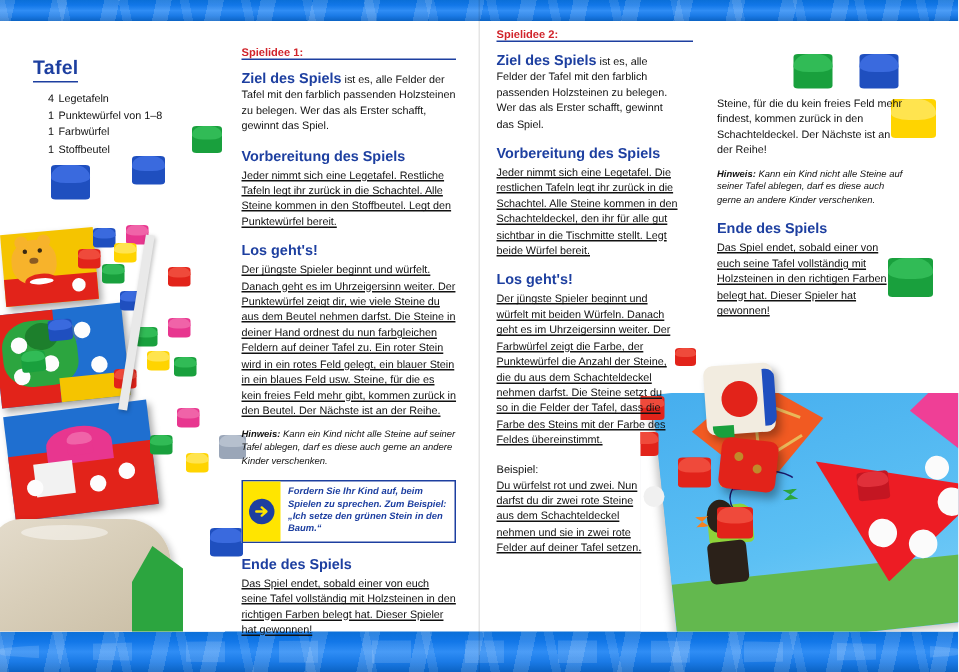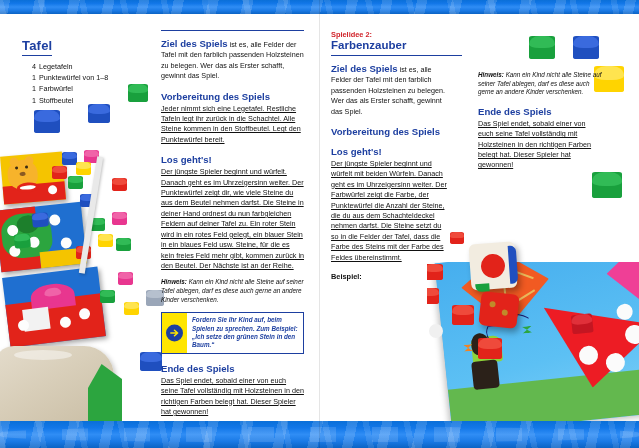--- a/index.html
+++ b/index.html
@@ -87,21 +87,21 @@
 
   .sub { font-size: 7.2px; line-height: 10.4px; color:#111; }
   .sub b { font-weight: 700; }
 
   p.body { font-size: 7.2px; line-height: 10.4px; color:#111; margin-top: 8px; text-align: left; }
   p.body.tight { margin-top: 2px; text-decoration: underline; }
   p.body .lead { color:#1d3fa0; font-weight:700; font-size: 9.6px; }
   h4.head { font-size: 9.6px; font-weight:700; color:#1d3fa0; margin-top: 9px; margin-bottom: 1px; }
   p.note { font-size: 6.3px; line-height: 8.6px; font-style: italic; color:#111; margin-top: 7px; }
   p.note b { font-weight: 700; font-style: italic; }
-  .bsp { font-size: 7.4px; font-weight:700; color:#111; margin-top: 9px; }
+  .bsp { font-size: 7.4px; font-weight:400; color:#111; margin-top: 9px; }
 
   
   .tipbox {
     position: relative; margin-top: 8px;
     border: 1.1px solid #1d3fa0; background:#ffffff;
     display:flex; align-items:stretch; min-height: 27px;
   }
   .tipbox .band-y { width: 25px; background:#ffe500; flex: 0 0 25px; position:relative; }
   .tipbox .arrow-circ {
     position:absolute; left:4px; top:50%; transform:translateY(-50%);
@@ -337,20 +337,21 @@
         <span>Farbwürfel</span>
       </li>
       <li>
         <span class="num">1</span>
         <span>Stoffbeutel</span>
       </li>
     </ul>
   </div>
 
   <div class="col" id="col-game1" style="left:161px; top:30px; width:143px;">
+    <div class="kicker">Spielidee 1:</div>
     <div class="topline"></div>
 
     <p class="body">
       <span class="lead">Ziel des Spiels</span><span> ist es, alle Felder der Tafel mit den farblich passenden Holzsteinen zu belegen. Wer das als Erster schafft, gewinnt das Spiel.</span>
     </p>
 
     <h4 class="head">Vorbereitung des Spiels</h4>
     <p class="body tight">Jeder nimmt sich eine Legetafel. Restliche Tafeln legt ihr zurück in die Schachtel. Alle Steine kommen in den Stoffbeutel. Legt den Punktewürfel bereit.</p>
 
     <h4 class="head">Los geht's!</h4>
@@ -368,38 +369,40 @@
           </svg>
         </span>
       </div>
       <div class="tiptext">Fordern Sie Ihr Kind auf, beim Spielen zu sprechen. Zum Beispiel: „Ich setze den grünen Stein in den Baum.“</div>
     </div>
 
     <h4 class="head">Ende des Spiels</h4>
     <p class="body tight">Das Spiel endet, sobald einer von euch seine Tafel vollständig mit Holzsteinen in den richtigen Farben belegt hat. Dieser Spieler hat gewonnen!</p>
   </div>
 
-  <div class="col" id="col-game2" style="left:331px; top:30px; width:131px;">
+  <div class="col" id="col-game2" style="left:331px; top:18px; width:131px;">
     <div class="kicker">Spielidee 2:</div>
-    <h3 class="title">Farbenzauber</h3>
     <div class="topline"></div>
 
     <p class="body" style="width:118px;">
       <span class="lead">Ziel des Spiels</span><span> ist es, alle Felder der Tafel mit den farblich passenden Holzsteinen zu belegen. Wer das als Erster schafft, gewinnt das Spiel.</span>
     </p>
 
     <h4 class="head">Vorbereitung des Spiels</h4>
+    <p class="body tight">Jeder nimmt sich eine Legetafel. Die restlichen Tafeln legt ihr zurück in die Schachtel. Alle Steine kommen in den Schachteldeckel, den ihr für alle gut sichtbar in die Tischmitte stellt. Legt beide Würfel bereit.</p>
 
     <h4 class="head">Los geht's!</h4>
     <p class="body tight" style="width:118px;">Der jüngste Spieler beginnt und würfelt mit beiden Würfeln. Danach geht es im Uhrzeigersinn weiter. Der Farbwürfel zeigt die Farbe, der Punktewürfel die Anzahl der Steine, die du aus dem Schachteldeckel nehmen darfst. Die Steine setzt du so in die Felder der Tafel, dass die Farbe des Steins mit der Farbe des Feldes übereinstimmt.</p>
 
     <div class="bsp">Beispiel:</div>
+    <p class="body tight" style="width:104px;">Du würfelst rot und zwei. Nun darfst du dir zwei rote Steine aus dem Schachteldeckel nehmen und sie in zwei rote Felder auf deiner Tafel setzen.</p>
   </div>
 
   <div class="col" id="col-game2-cont" style="left:478px; top:64px; width:125px;">
+    <p class="body" style="margin-top:0;">Steine, für die du kein freies Feld mehr findest, kommen zurück in den Schachteldeckel. Der Nächste ist an der Reihe!</p>
 
     <p class="note">
       <b>Hinweis:</b><span> Kann ein Kind nicht alle Steine auf seiner Tafel ablegen, darf es diese auch gerne an andere Kinder verschenken.</span>
     </p>
 
     <h4 class="head">Ende des Spiels</h4>
     <p class="body tight">Das Spiel endet, sobald einer von euch seine Tafel vollständig mit Holzsteinen in den richtigen Farben belegt hat. Dieser Spieler hat gewonnen!</p>
   </div>
 
 </div>

